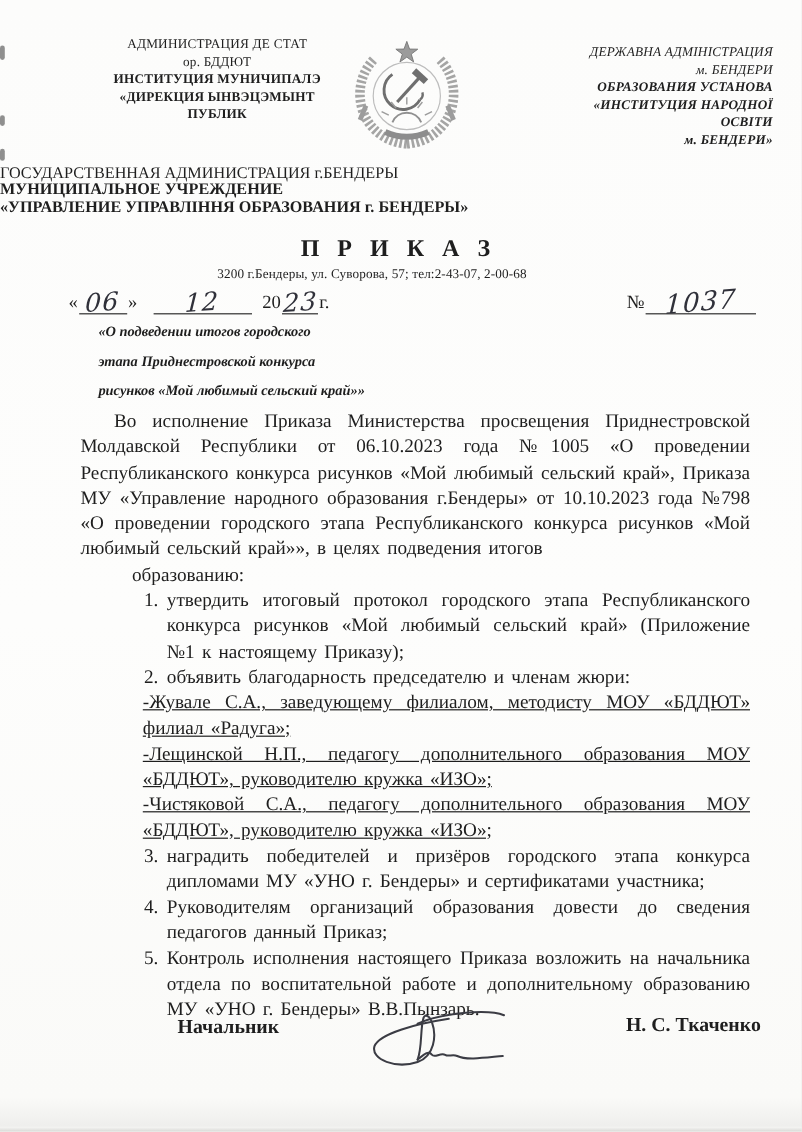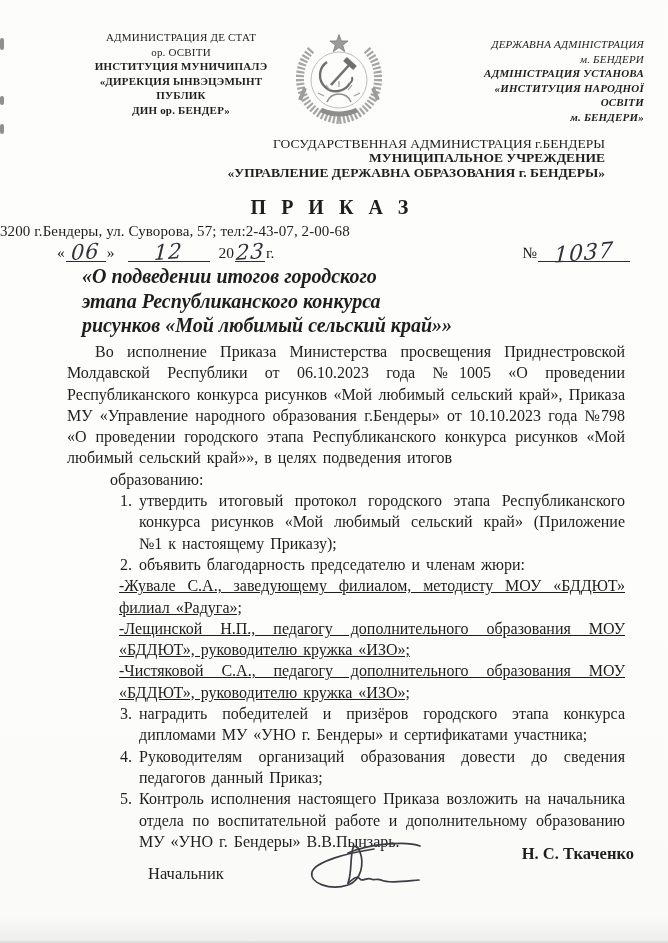--- a/index.html
+++ b/index.html
@@ -10,71 +10,70 @@
     font-family:"Liberation Serif", serif;
     padding-left:18px;
   }
   .b{font-weight:bold;}
   
   .letterhead{position:absolute;top:30px;left:0;width:668px;height:100px;}
   .hl-block{position:absolute;left:44px;top:0;width:274px;text-align:center;font-size:11px;line-height:14.6px;letter-spacing:.2px;}
   .hr-block{position:absolute;left:398px;top:7px;width:246px;text-align:right;font-size:11px;line-height:14.6px;letter-spacing:.2px;font-style:italic;}
   .emblem-wrap{position:absolute;left:291px;top:2px;width:96px;height:92px;}
   
-  .org{position:absolute;top:137px;left:0;width:605px;text-align:right;font-size:13.5px;line-height:14.4px;}
+  .org{position:absolute;top:137px;left:0;width:605px;text-align:left;font-size:13.5px;line-height:14.4px;}
   
   .doc-type{position:absolute;top:196px;left:0;width:664px;text-align:center;font-size:20px;font-weight:bold;letter-spacing:5px;}
-  .address{position:absolute;top:223px;left:0;width:620px;text-align:left;font-size:15px;letter-spacing:.1px;}
+  .address{position:absolute;top:223px;left:0;width:620px;text-align:center;font-size:11px;letter-spacing:.1px;}
   .date-row{position:absolute;top:236px;left:56px;right:56px;display:flex;align-items:flex-end;font-size:15.5px;height:26px;}
   .slot{border-bottom:1.2px solid #2e2e2e;text-align:center;height:24px;display:inline-flex;align-items:flex-end;justify-content:center;}
   .w38{width:40px;} .w80{width:82px;} .w28{width:30px;} .w90{width:92px;}
   .gap12{width:12px;} .gap8{width:8px;}
   .spacer{flex:1;}
   .q,.printed{padding:0 1px;}
   .hw{
     font-family:"DejaVu Serif", serif;font-style:italic;font-size:21px;line-height:17px;
     color:#30313a;display:inline-block;transform:rotate(-4deg) skewX(-7deg);letter-spacing:1px;
   }
   .hw-num{font-size:22px;transform:rotate(-5deg) skewX(-8deg);}
   
-  .subject{position:absolute;top:264px;left:82px;width:420px;font-weight:bold;font-style:italic;font-size:20px;line-height:24.6px;}
+  .subject{position:absolute;top:264px;left:82px;width:420px;font-weight:bold;font-style:italic;font-size:12px;line-height:24.6px;}
   
   .content{position:absolute;top:341px;left:67px;width:558px;font-size:16px;line-height:21.3px;word-spacing:2px;}
   .intro{text-align:justify;text-indent:28px;}
   .intro-tail{margin-left:43px;}
   .li{position:relative;padding-left:72px;text-align:justify;}
   .li .num{position:absolute;left:53px;}
   .dash{margin-left:52px;text-align:justify;text-decoration:underline;}
   
   .sig{position:absolute;top:843px;left:0;width:668px;height:64px;}
-  .sig-pos{position:absolute;left:148px;top:21px;font-weight:normal;font-size:16.5px;}
+  .sig-pos{position:absolute;left:148px;top:3px;font-weight:bold;font-size:16.5px;}
   .sig-name{position:absolute;right:34px;top:1px;font-weight:bold;font-size:16.5px;margin-left:23px;}
   .sig-svg{position:absolute;left:296px;top:-4px;}
   
   .mark{position:absolute;left:0;width:4px;background:#6b6b6b;border-radius:2px;opacity:.75;}
   .m1{top:38px;height:12px;} .m2{top:96px;height:9px;} .m3{top:124px;height:10px;}
   .bottom-edge{position:absolute;bottom:0;left:0;width:100%;height:4px;background:linear-gradient(#f6f6f4,#d9d9d6);}
 </style>
 </head>
 <body>
 
 <div class="page">
 
   <div class="mark m1"></div>
   <div class="mark m2"></div>
   <div class="mark m3"></div>
 
   <div class="letterhead">
     <div class="hl-block">
       <div>АДМИНИСТРАЦИЯ ДЕ СТАТ</div>
-      <div>ор. ОСВІТИ</div>
+      <div>ор. БДДЮТ</div>
       <div class="b">ИНСТИТУЦИЯ МУНИЧИПАЛЭ</div>
       <div class="b">«ДИРЕКЦИЯ ЫНВЭЦЭМЫНТ</div>
       <div class="b">ПУБЛИК</div>
-      <div class="b">ДИН ор. БЕНДЕР»</div>
     </div>
 
     <div class="emblem-wrap">
       <svg width="96" height="92" viewBox="0 0 96 92">
         <g fill="none">
           <path d="M48 88 C 26 86 10 70 9 48 C 8.6 36 13 25 21 17" stroke="#8f8f8f" stroke-width="8" stroke-dasharray="2.2 1.8" opacity=".8"></path>
           <path d="M48 88 C 70 86 86 70 87 48 C 87.4 36 83 25 75 17" stroke="#8f8f8f" stroke-width="8" stroke-dasharray="2.2 1.8" opacity=".8"></path>
           <circle cx="48" cy="48" r="28" stroke="#bdbdbd" stroke-width="1"></circle>
           <path d="M48 2.5 l2.3 6.4 6.8 .1 -5.4 4.1 2 6.5 -5.7 -4 -5.7 4 2 -6.5 -5.4 -4.1 6.8 -.1 z" fill="#9b9b9b" stroke="#787878" stroke-width=".8"></path>
           <path d="M36 30 a 16 16 0 1 0 23 21" stroke="#6f6f6f" stroke-width="2.4"></path>
@@ -92,31 +91,31 @@
           <path d="M30 78 q 18 8 36 0" stroke="#8d8d8d" stroke-width="5"></path>
           <path d="M14 56 l -5 12" stroke="#9c9c9c" stroke-width="4"></path>
           <path d="M82 56 l 5 12" stroke="#9c9c9c" stroke-width="4"></path>
         </g>
       </svg>
     </div>
 
     <div class="hr-block">
       <div>ДЕРЖАВНА АДМІНІСТРАЦИЯ</div>
       <div>м. БЕНДЕРИ</div>
-      <div class="b">АДМІНІСТРАЦИЯ УСТАНОВА</div>
+      <div class="b">ОБРАЗОВАНИЯ УСТАНОВА</div>
       <div class="b">«ИНСТИТУЦИЯ НАРОДНОЇ</div>
       <div class="b">ОСВІТИ</div>
       <div class="b">м. БЕНДЕРИ»</div>
     </div>
   </div>
 
   <div class="org">
     <div>ГОСУДАРСТВЕННАЯ АДМИНИСТРАЦИЯ г.БЕНДЕРЫ</div>
     <div class="b">МУНИЦИПАЛЬНОЕ УЧРЕЖДЕНИЕ</div>
-    <div class="b">«УПРАВЛЕНИЕ ДЕРЖАВНА ОБРАЗОВАНИЯ г. БЕНДЕРЫ»</div>
+    <div class="b">«УПРАВЛЕНИЕ УПРАВЛІННЯ ОБРАЗОВАНИЯ г. БЕНДЕРЫ»</div>
   </div>
 
   <div class="doc-type">П Р И К А З</div>
   <div class="address">3200 г.Бендеры, ул. Суворова, 57; тел:2-43-07, 2-00-68</div>
 
   <div class="date-row">
     <span class="q">«</span>
     <span class="slot w38">
         <span class="hw">06</span>
       </span>
@@ -133,21 +132,21 @@
     <span class="printed">г.</span>
     <span class="spacer"></span>
     <span class="printed">№</span>
     <span class="slot w90">
         <span class="hw hw-num">1037</span>
       </span>
   </div>
 
   <div class="subject">
     <div>«О подведении итогов городского</div>
-    <div>этапа Республиканского конкурса</div>
+    <div>этапа Приднестровской конкурса</div>
     <div>рисунков «Мой любимый сельский край»»</div>
   </div>
 
   <div class="content">
     <div class="intro">Во исполнение Приказа Министерства просвещения Приднестровской Молдавской Республики от 06.10.2023 года №1005 «О проведении Республиканского конкурса рисунков «Мой любимый сельский край», Приказа МУ «Управление народного образования г.Бендеры» от 10.10.2023 года №798 «О проведении городского этапа Республиканского конкурса рисунков «Мой любимый сельский край»», в целях подведения итогов</div>
     <div class="intro-tail">образованию:</div>
 
     <div class="li">
       <span class="num">1.</span>
       <span>утвердить итоговый протокол городского этапа Республиканского конкурса рисунков «Мой любимый сельский край» (Приложение №1 к настоящему Приказу);</span>

